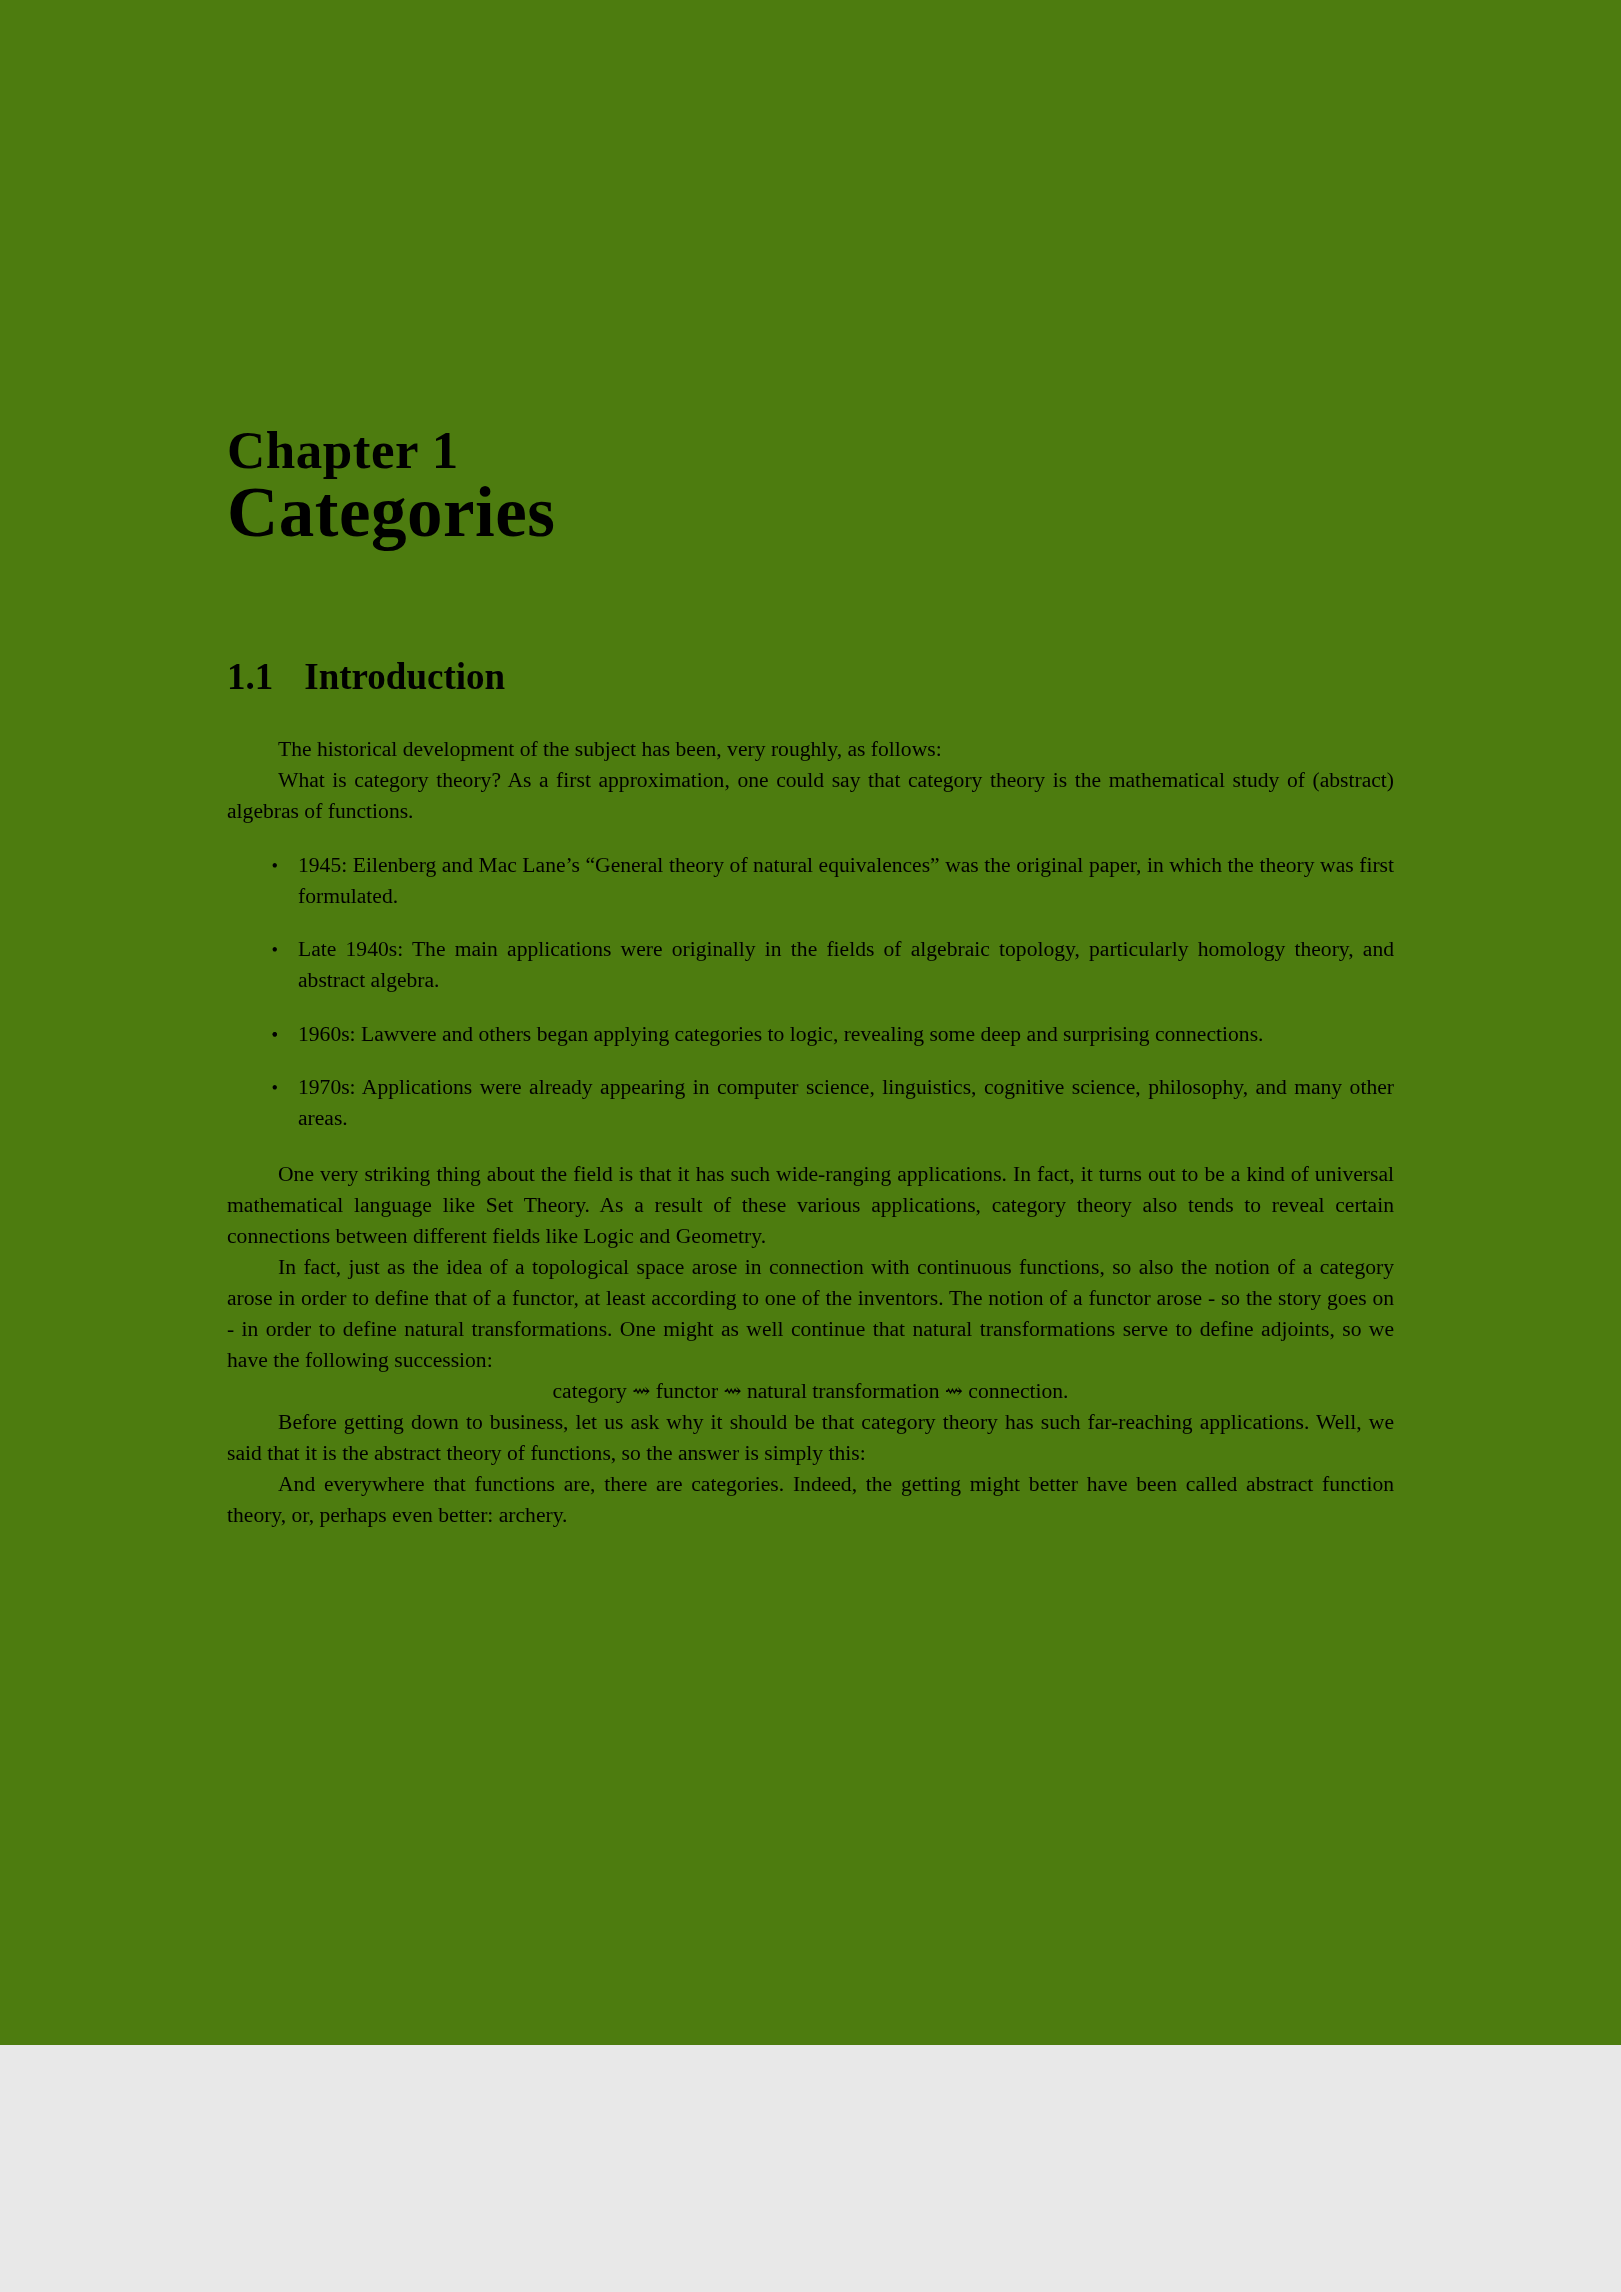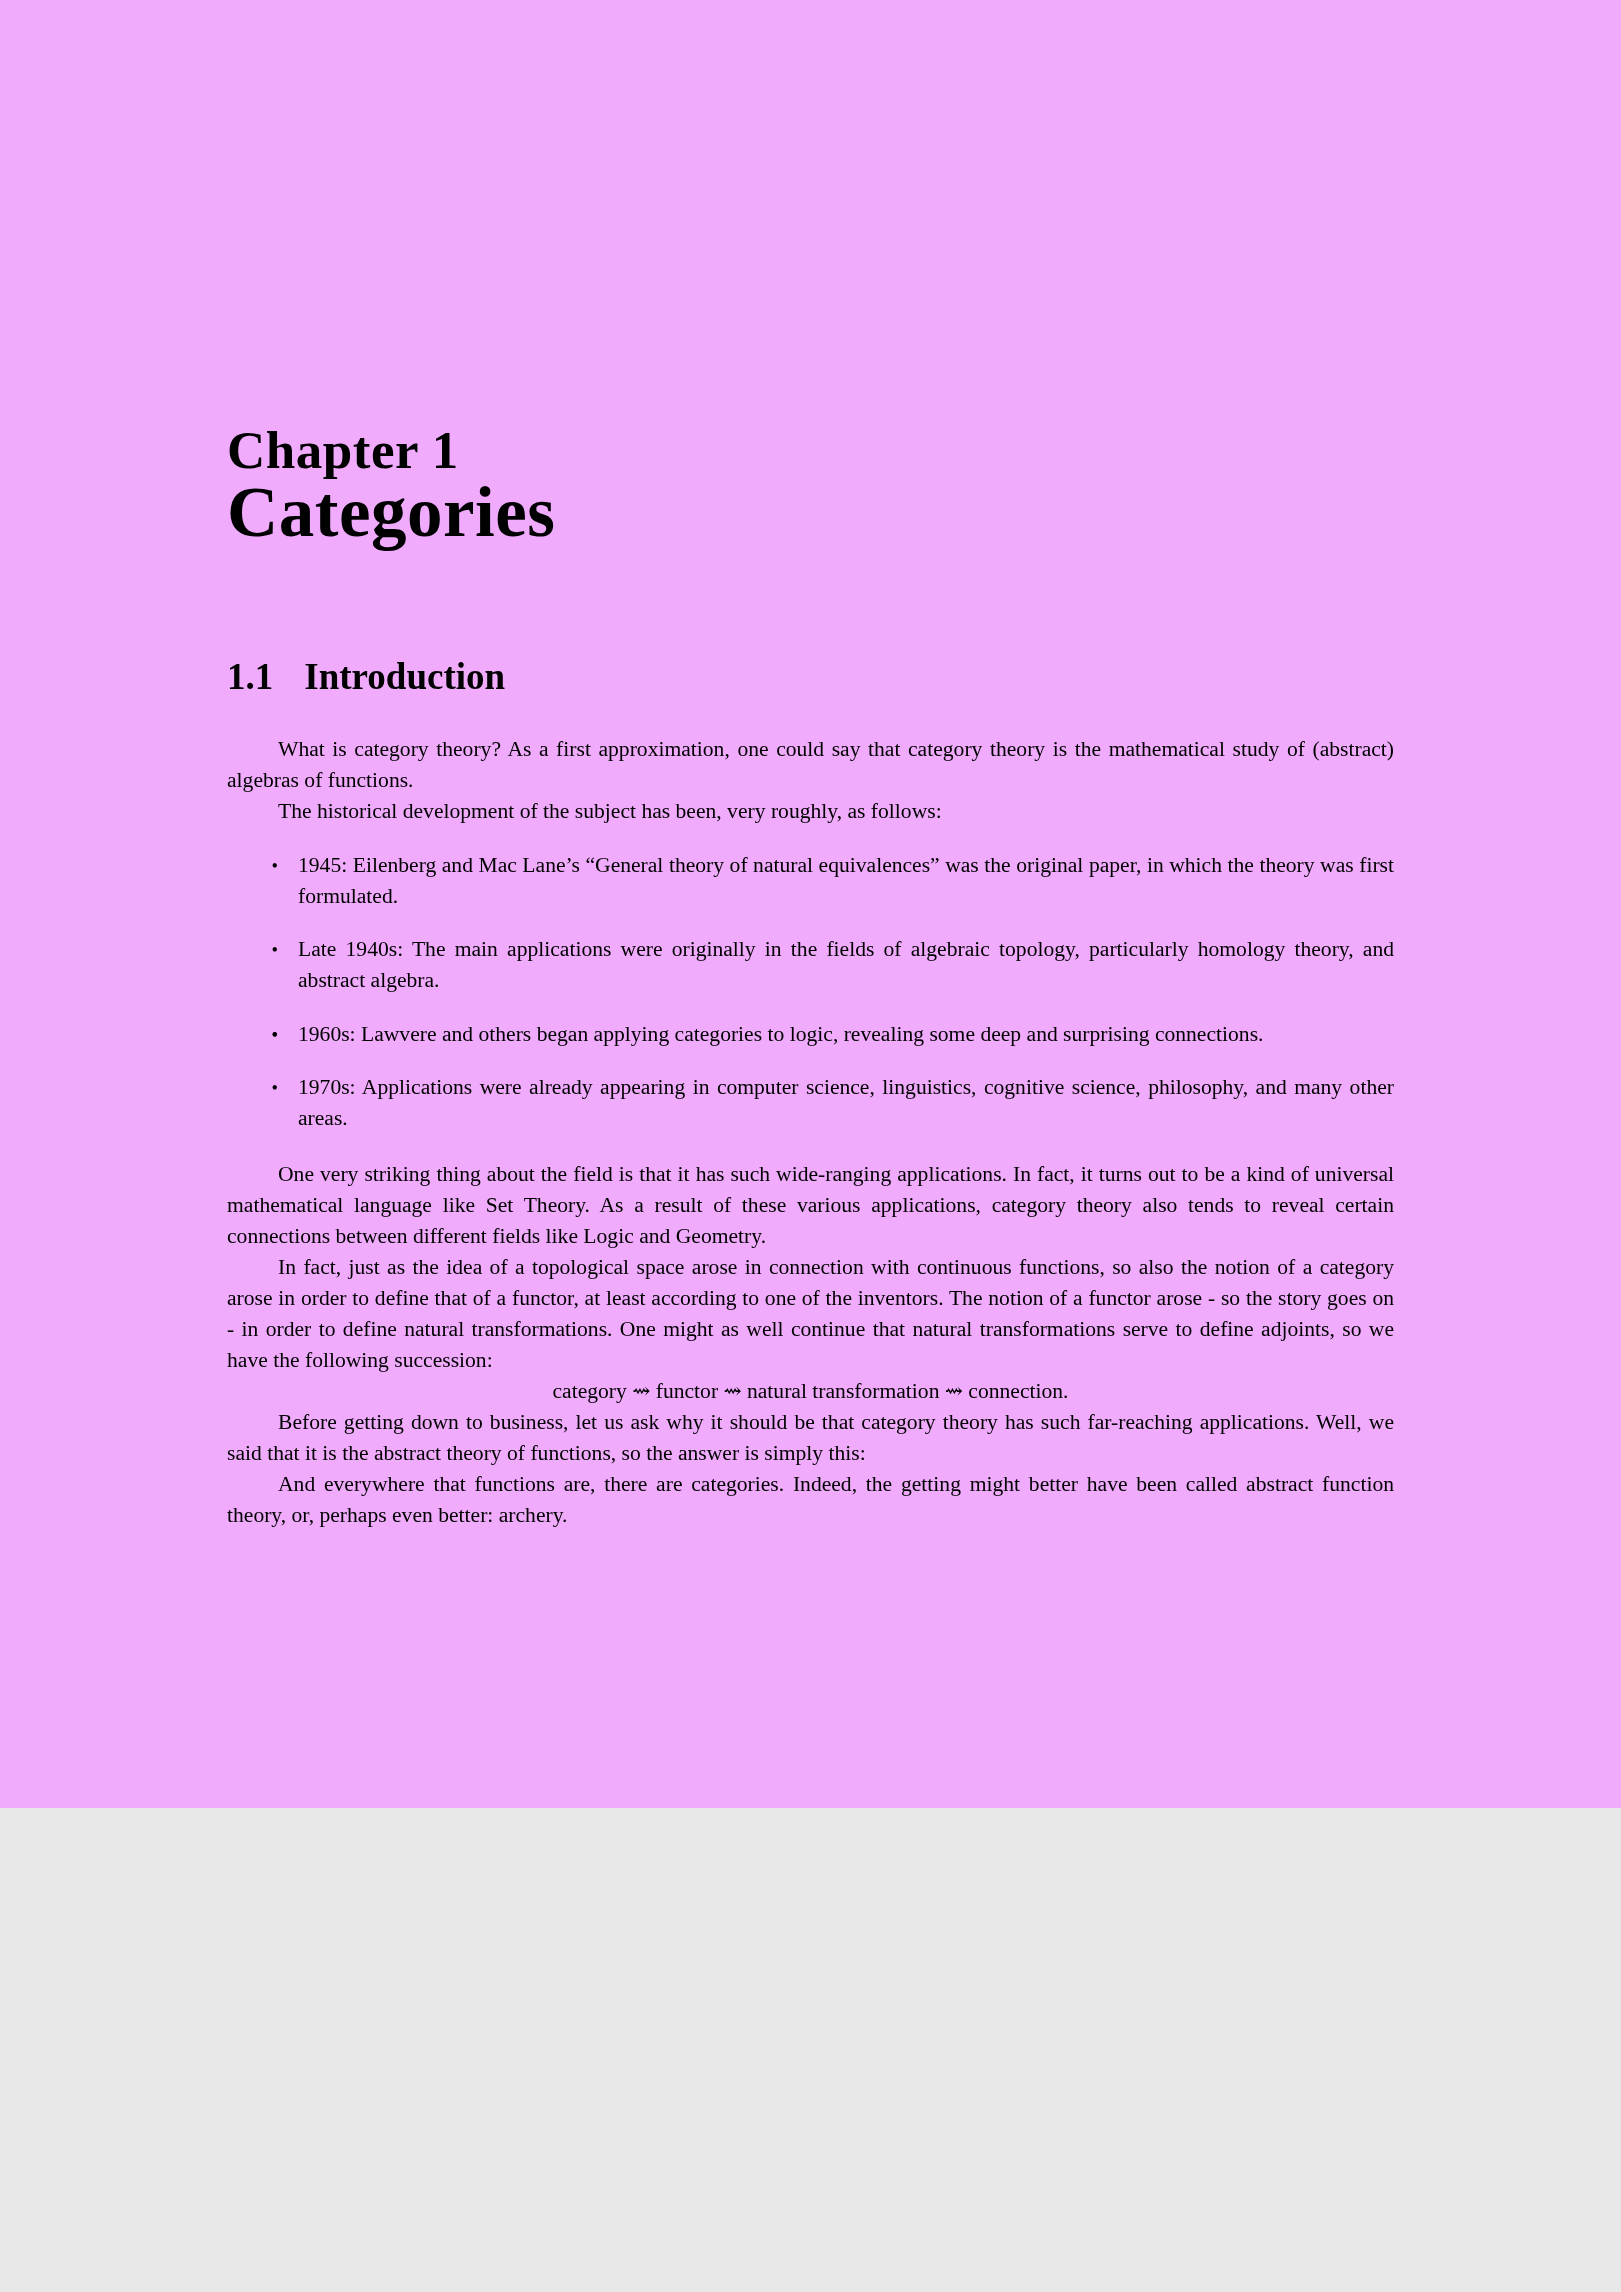--- a/index.html
+++ b/index.html
@@ -1,21 +1,21 @@
 <!DOCTYPE html>
 <html><head>
 <meta charset="utf-8">
 <style>
   html, body { margin: 0; padding: 0; background: #e8e8e8; }
   .page {
     position: relative;
     width: 1621px;
-    height: 1808px;
+    height: 2045px;
     margin: 0 auto;
-    background: #f0abfc;
+    background: #4d7c0f;
     color: #000000;
     font-family: "Liberation Serif", "DejaVu Serif", serif;
     box-sizing: border-box;
     padding: 424px 227px 0 227px;
     overflow: hidden;
   }
   .chapter-label {
     font-size: 53px;
     font-weight: bold;
     line-height: 1;
@@ -84,23 +84,23 @@
 
   <div class="chapter-title">Categories</div>
 
   <div class="section-heading">
     <span class="section-number">1.1</span><span class="section-title">Introduction</span>
   </div>
 
   <div class="body-text">
 
 
+    <p class="indent">The historical development of the subject has been, very roughly, as follows:</p>
+
     <p class="indent">What is category theory? As a first approximation, one could say that category theory is the mathematical study of (abstract) algebras of functions.</p>
-
-    <p class="indent">The historical development of the subject has been, very roughly, as follows:</p>
 
     <ul class="bullets">
       <li>
         <span class="bullet-glyph">•</span>
         <span>1945: Eilenberg and Mac Lane’s “General theory of natural equivalences” was the original paper, in which the theory was first formulated.</span>
       </li>
       <li>
         <span class="bullet-glyph">•</span>
         <span>Late 1940s: The main applications were originally in the fields of algebraic topology, particularly homology theory, and abstract algebra.</span>
       </li>

